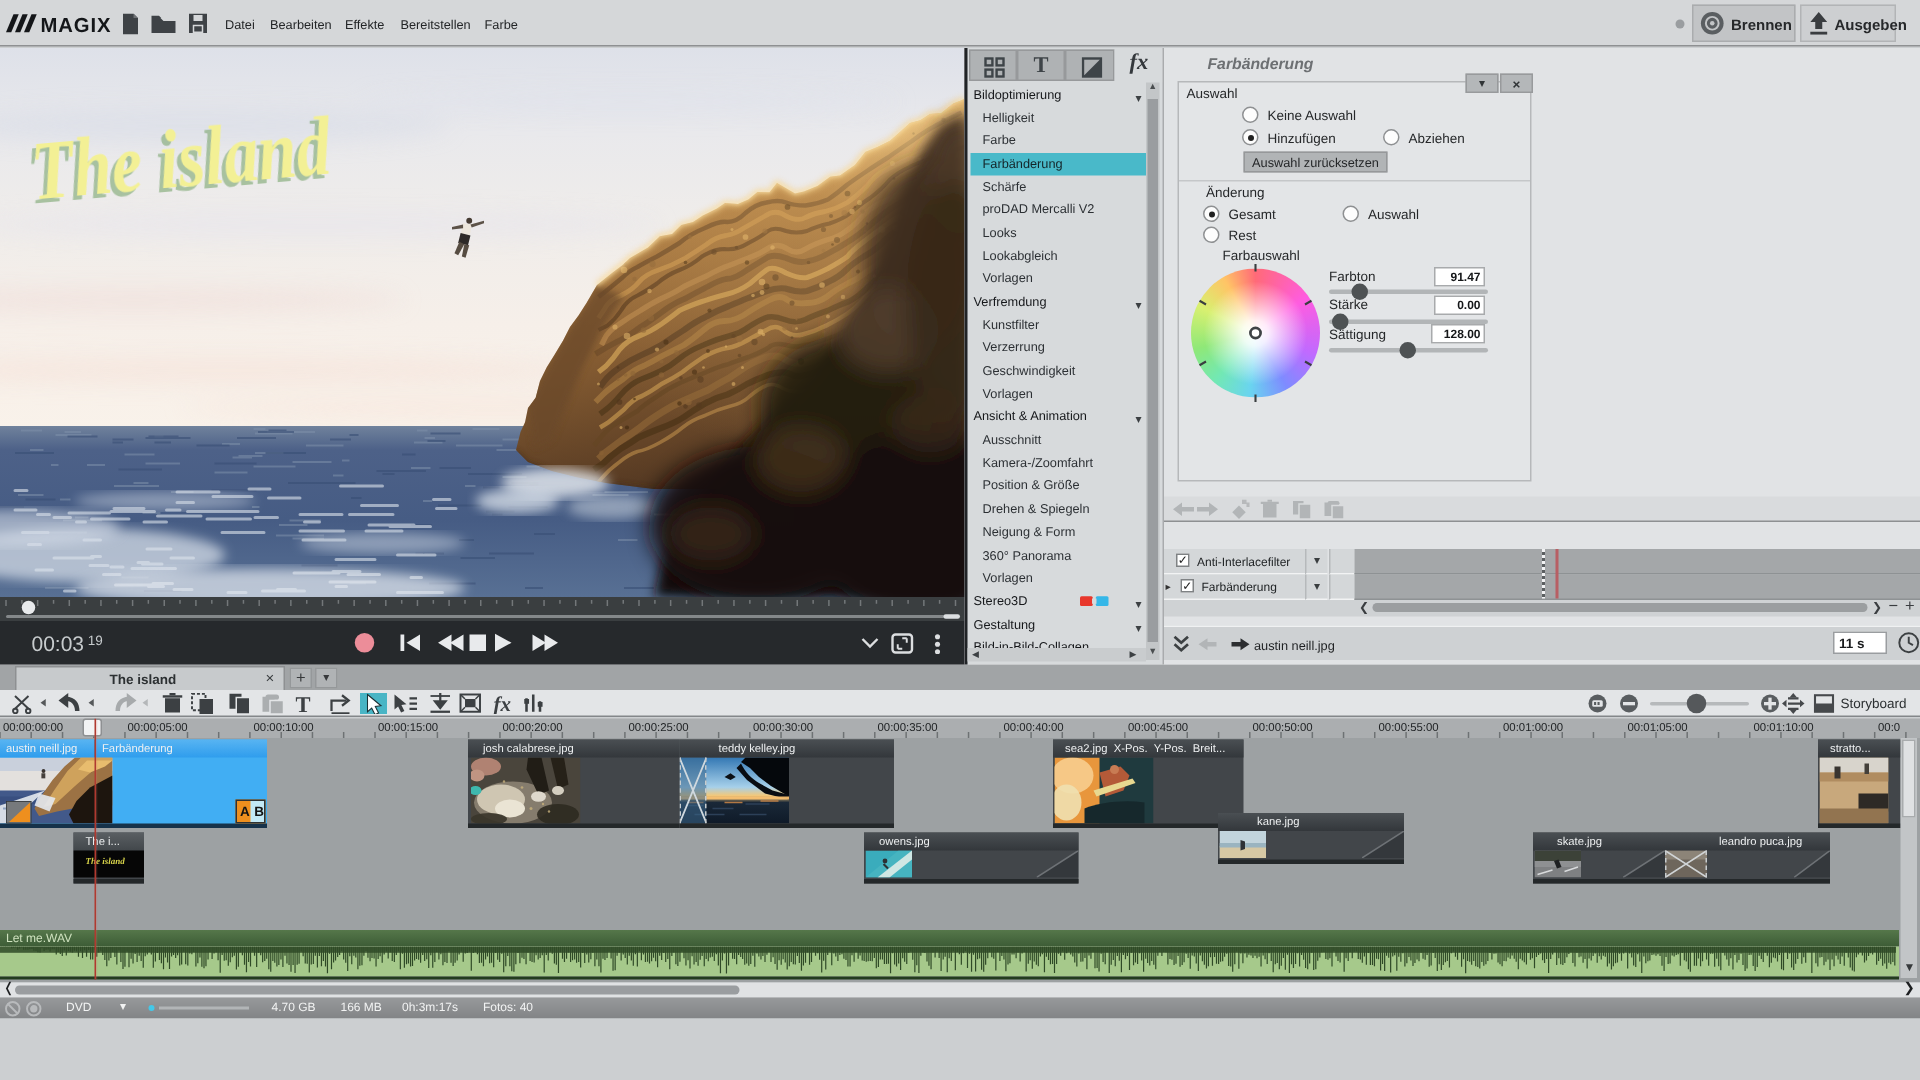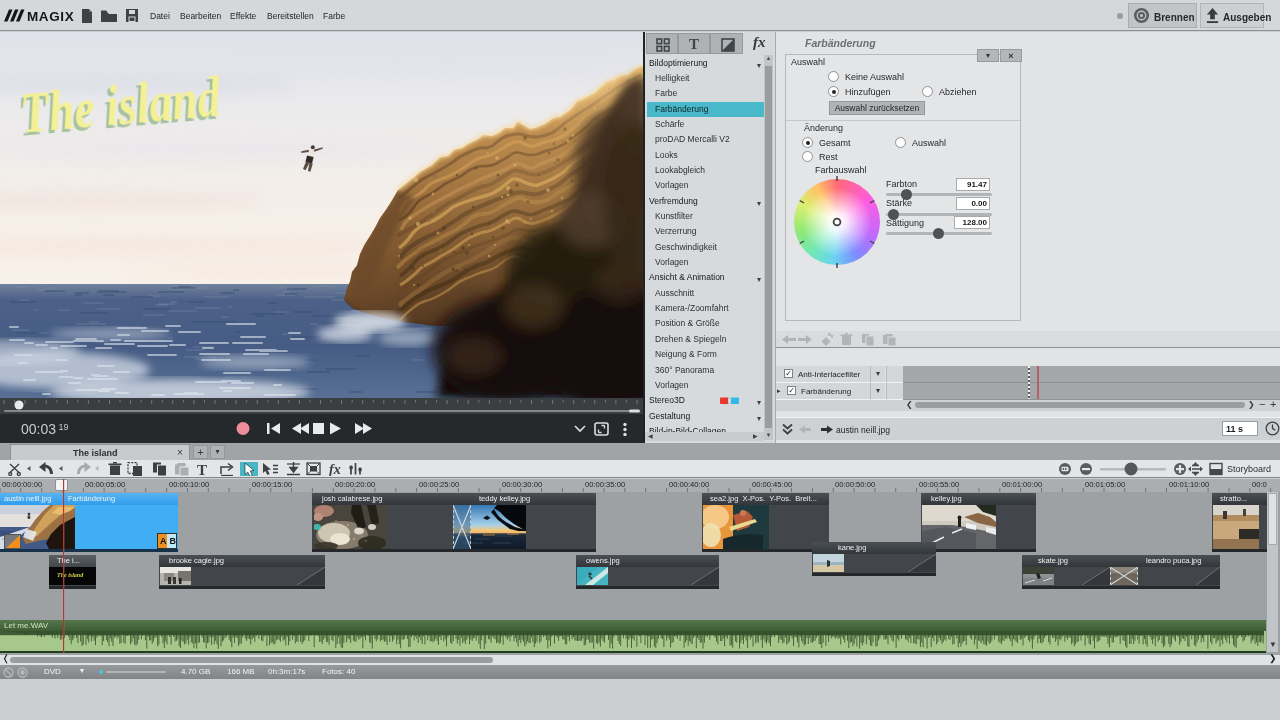--- a/index.html
+++ b/index.html
@@ -750,73 +750,39 @@
   <path d="M0 0h30v44H0z" fill="#e8963c"></path>
   <ellipse cx="12" cy="12" rx="14" ry="12" fill="#f6c886"></ellipse>
   <ellipse cx="8" cy="30" rx="10" ry="12" fill="#f0e0b0" opacity=".9"></ellipse>
   <path d="M30 10l14-4 6 6-4 10-12 4z" fill="#b45a38"></path>
   <circle cx="40" cy="8" r="3" fill="#c87c54"></circle>
   <path d="M26 22l26-8 2 3-26 9z" fill="#e8d890"></path>
   <path d="M20 34c10-4 26-6 40-4v14H20z" fill="#16282c"></path>
  </svg>
  <div class="clipfoot"></div>
       </div>
-<div class="clip" style="left:921px;top:1px;width:115px;height:59px">
-        <div class="cliphead" style="background:linear-gradient(#4a4f53,#33373b);padding-left:10px">kelley.jpg</div>
- <svg class="abs" style="left:1px;top:12px" width="74" height="44" viewBox="0 0 74 44">
-  <rect width="74" height="44" fill="#cfcac0"></rect>
-  <rect width="74" height="16" fill="#ded8ce"></rect>
-  <path d="M42 12l14-4 12 4 6 5v5l-18-4z" fill="#8a6644"></path>
-  <path d="M54 0h20v11l-13-4z" fill="#252a20"></path>
-  <path d="M0 20h30l14 2 20 4 10 2v16H0z" fill="#64666a"></path>
-  <path d="M0 26l24-4 30 6v16H0z" fill="#55575c"></path>
-  <path d="M6 40l16-8M30 28l10-4" stroke="#e8e8ea" stroke-width="1.6"></path>
-  <path d="M44 18l10 2v5l-10-2z" fill="#eef0f2"></path>
-  <path d="M64 22l10 2v6l-10-3z" fill="#e8ecee"></path>
-  <rect x="36" y="14" width="3" height="8" fill="#1c1e20"></rect>
-          <circle cx="37.5" cy="12.5" r="2" fill="#1c1e20"></circle>
- </svg>
- <div class="clipfoot"></div>
-      </div>
 <div class="clip" style="left:1212px;top:1px;width:55px;height:59px">
         <div class="cliphead" style="background:linear-gradient(#4a4f53,#33373b);padding-left:8px">stratto...</div>
  <svg class="abs" style="left:1px;top:12px" width="46" height="44" viewBox="0 0 46 44">
   <rect width="46" height="44" fill="#c8a87c"></rect>
   <rect width="46" height="10" fill="#d8d4cc"></rect>
   <path d="M0 10h46v6H0z" fill="#b08c60"></path>
   <path d="M26 24h20v12H26z" fill="#2e2a26"></path>
   <rect x="10" y="6" width="4" height="8" fill="#383430"></rect>
   <rect x="30" y="4" width="3" height="7" fill="#44403a"></rect>
   <path d="M0 34h46v10H0z" fill="#927450"></path>
  </svg>
  <div class="clipfoot"></div>
       </div>
 <div class="clip" style="left:49px;top:63px;width:47px;height:34px">
  <div class="cliphead" style="background:linear-gradient(#5a5f63,#42474b);padding-left:8px">The i...</div>
  <div class="abs" style="left:0;top:12px;width:47px;height:18px;background:#060606">
   <span class="abs" style="left:8px;top:5px;font-family:'Liberation Serif',serif;font-style:italic;font-weight:bold;font-size:6px;color:#d8d44a">The island</span>
         </div>
  <div class="clipfoot"></div>
-      </div>
-<div class="clip" style="left:159px;top:63px;width:166px;height:34px">
-        <div class="cliphead" style="background:linear-gradient(#4a4f53,#33373b);padding-left:10px">brooke cagle.jpg</div>
-        <svg class="abs" style="left:1px;top:12px" width="31" height="18" viewBox="0 0 31 18">
-          <rect width="31" height="18" fill="#b8b4ac"></rect>
-          <rect width="31" height="6" fill="#e8e6e0"></rect>
-          <path d="M4 6h10v8H4z" fill="#8a8880"></path>
-          <path d="M18 4h13v10H18z" fill="#76746c"></path>
-          <rect x="8" y="10" width="3" height="7" fill="#2c2a26"></rect>
-          <rect x="13" y="10" width="3" height="7" fill="#383630"></rect>
-          <rect x="19" y="11" width="2.5" height="6" fill="#242220"></rect>
-        </svg>
-        <svg class="abs" style="right:0;top:12px" width="28" height="18" viewBox="0 0 28 18">
-          <path d="M0 18 28 0v18z" fill="#34383c"></path>
-          <path d="M0 18 28 0" stroke="#6e7276" stroke-width="1"></path>
-        </svg>
-        <div class="clipfoot"></div>
       </div>
 <div class="clip" style="left:576px;top:63px;width:143px;height:34px">
         <div class="cliphead" style="background:linear-gradient(#4a4f53,#33373b);padding-left:10px">owens.jpg</div>
         <svg class="abs" style="left:1px;top:12px" width="31" height="18" viewBox="0 0 31 18">
           <rect width="31" height="18" fill="#3aacbc"></rect>
           <path d="M0 18 22 0h9v18z" fill="#46b4c0"></path>
           <path d="M8 18 31 0v6L16 18z" fill="#e8f0ea" opacity=".85"></path>
           <circle cx="13" cy="7" r="1.6" fill="#2c3034"></circle>
           <path d="M12 9l3 3" stroke="#2c3034" stroke-width="1.4"></path>
         </svg>

